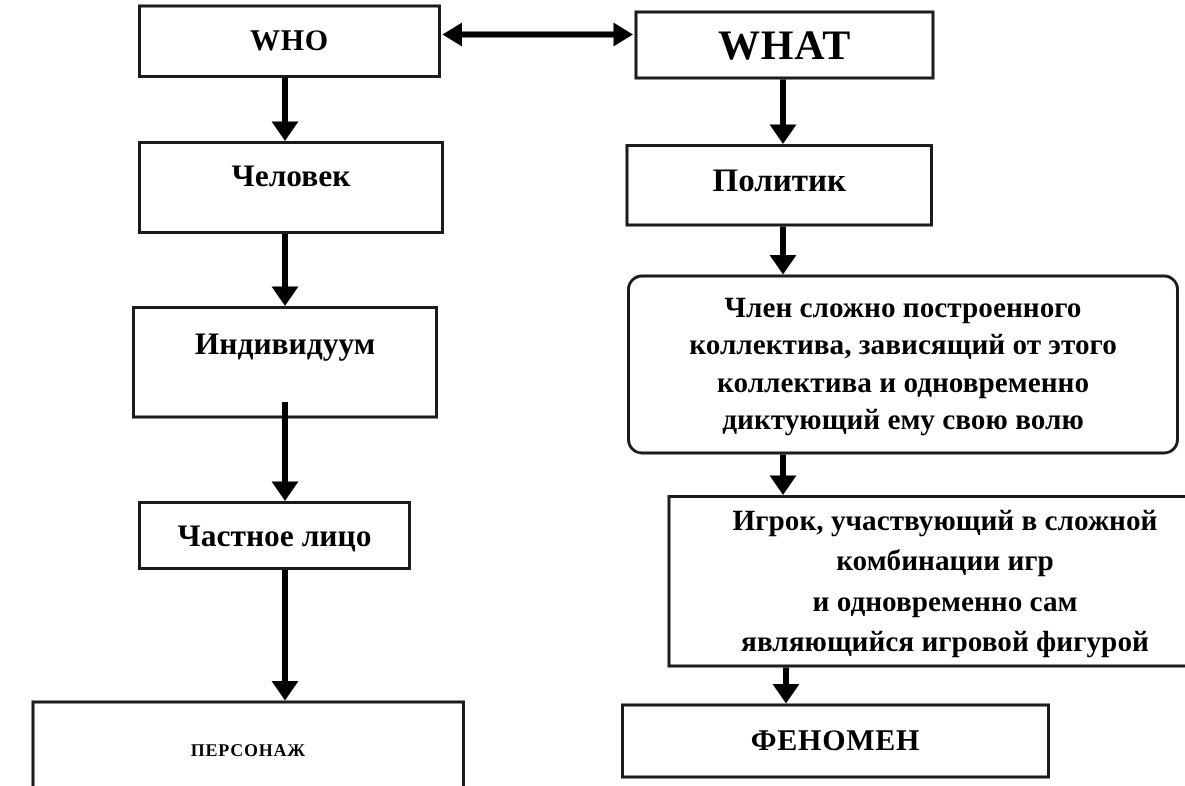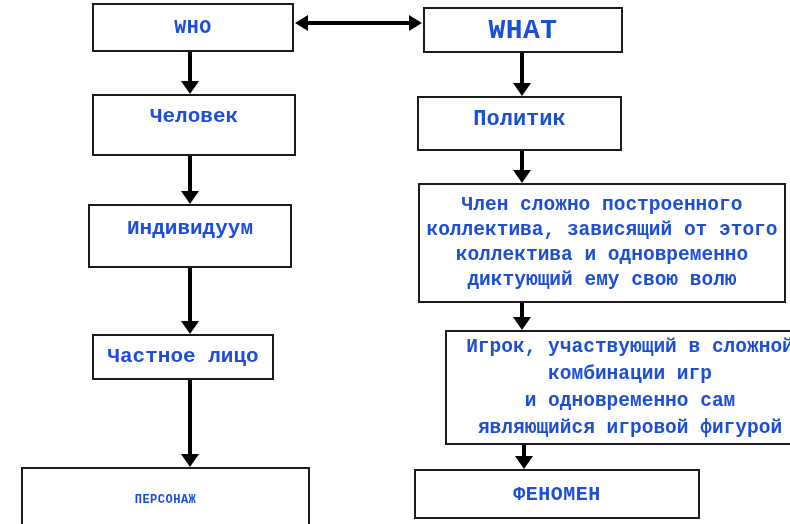--- a/index.html
+++ b/index.html
@@ -1,47 +1,47 @@
 <!DOCTYPE html>
 <html lang="ru"><head>
 <meta charset="utf-8">
 <style>
   html, body { margin: 0; padding: 0; background: #ffffff; }
   .canvas {
     position: relative;
     width: 790px;
     height: 524px;
     background: #ffffff;
-    font-family: Liberation Mono, monospace;
+    font-family: Liberation Serif, serif;
     font-weight: 700;
-    color: #1d4ed8;
+    color: #000000;
     overflow: hidden;
   }
   .node {
     position: absolute;
     box-sizing: border-box;
     border: 2px solid #1c1c1c;
     background: #ffffff;
     display: flex;
     align-items: center;
     justify-content: center;
     text-align: center;
     line-height: 1.25;
     white-space: pre-line;
   }
   
   #n-who            { left: 92px;  top: 3px;   width: 202px; height: 49px;  font-size: 20px; letter-spacing: .5px; }
   #n-human          { left: 92px;  top: 94px;  width: 204px; height: 62px;  font-size: 21px; align-items: flex-start; padding-top: 8px; }
-  #n-individual     { left: 88px;  top: 204px; width: 204px; height: 64px;  font-size: 21px; align-items: flex-start; padding-top: 10px; }
+  #n-individual     { left: 88px;  top: 204px; width: 204px; height: 75px;  font-size: 21px; align-items: flex-start; padding-top: 10px; }
   #n-private-person { left: 92px;  top: 334px; width: 182px; height: 46px;  font-size: 21px; }
   #n-character      { left: 21px;   top: 467px; width: 289px; height: 67px;  font-size: 12px; letter-spacing: .5px; }
   
   #n-what           { left: 423px; top: 7px;   width: 200px; height: 46px;  font-size: 28px; letter-spacing: .5px; }
   #n-politician     { left: 417px; top: 96px;  width: 205px; height: 55px;  font-size: 22px; padding-bottom: 8px; }
-  #n-member         { left: 418px; top: 183px; width: 368px; height: 120px; font-size: 19.5px; line-height: 25px; }
+  #n-member         { left: 418px; top: 183px; width: 368px; height: 120px; font-size: 19.5px; line-height: 25px; border-radius: 10px; }
   #n-player         { left: 415px; top: 330px; width: 370px; height: 115px; font-size: 19.5px; line-height: 27px; margin-left: 30px; }
   #n-phenomenon     { left: 414px; top: 469px; width: 286px; height: 50px;  font-size: 20px; letter-spacing: .5px; }
   
   .varrow { position: absolute; width: 18px; }
   .varrow .stem {
     position: absolute; left: 7px; top: 0; bottom: 10px;
     width: 4px; background: #000000;
   }
   .varrow .head {
     position: absolute; left: 0; bottom: 0; width: 0; height: 0;

